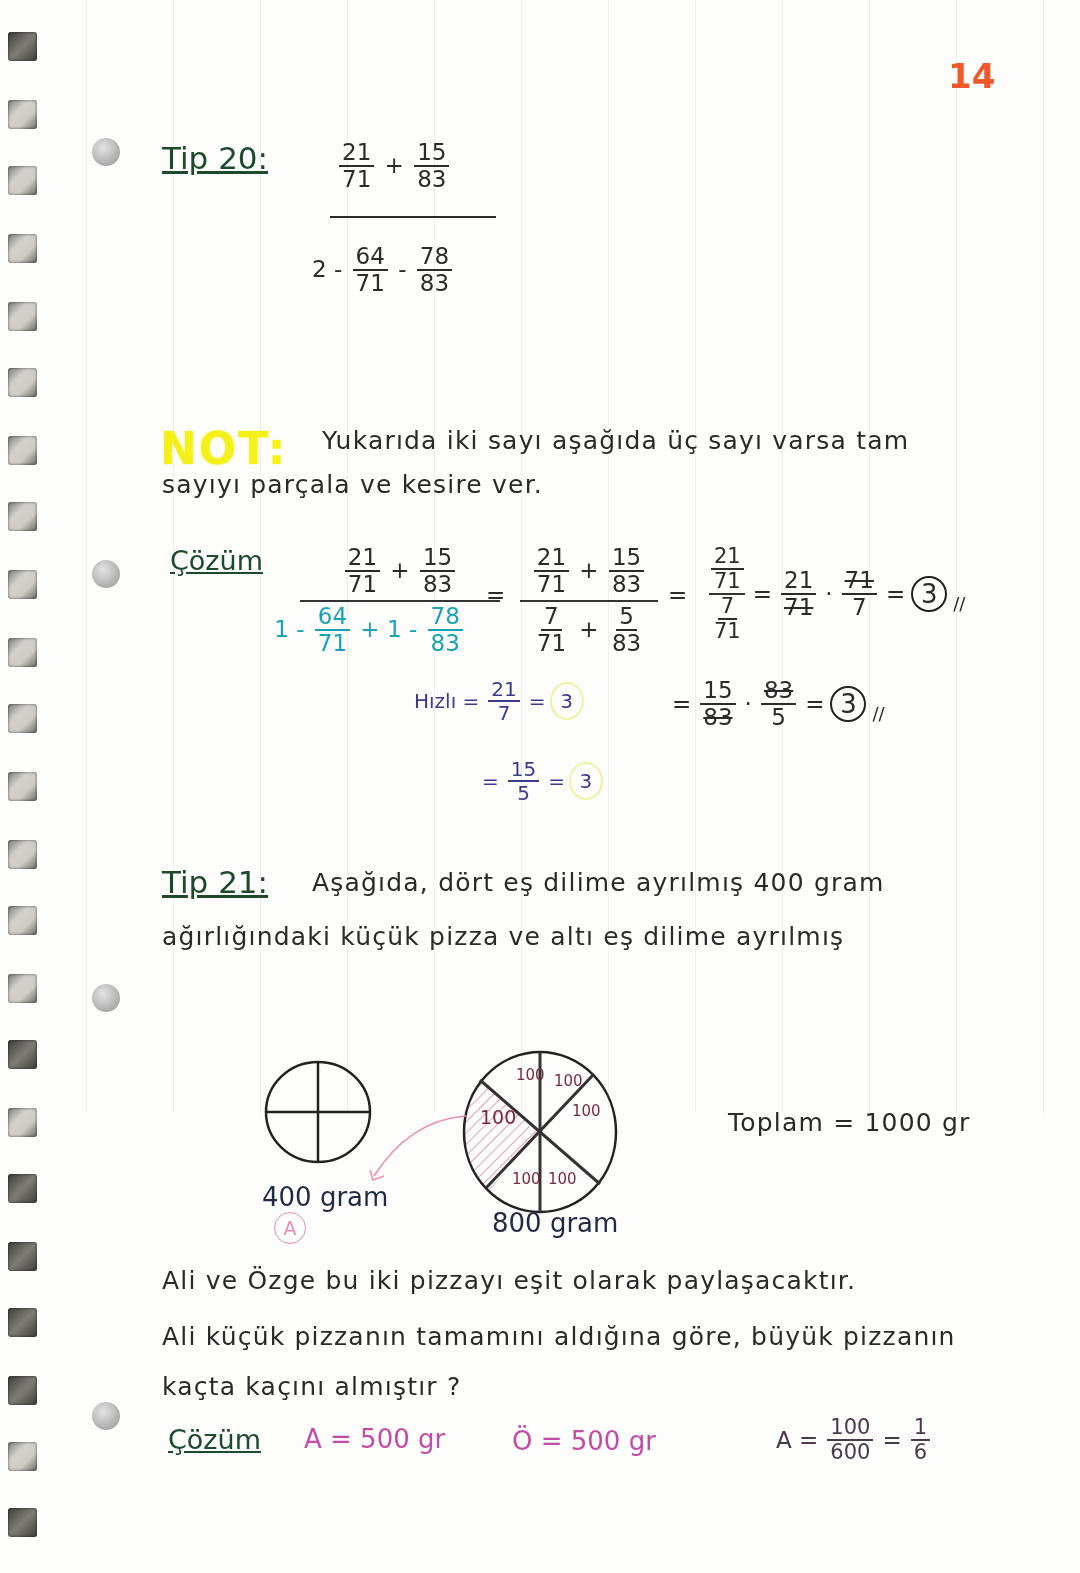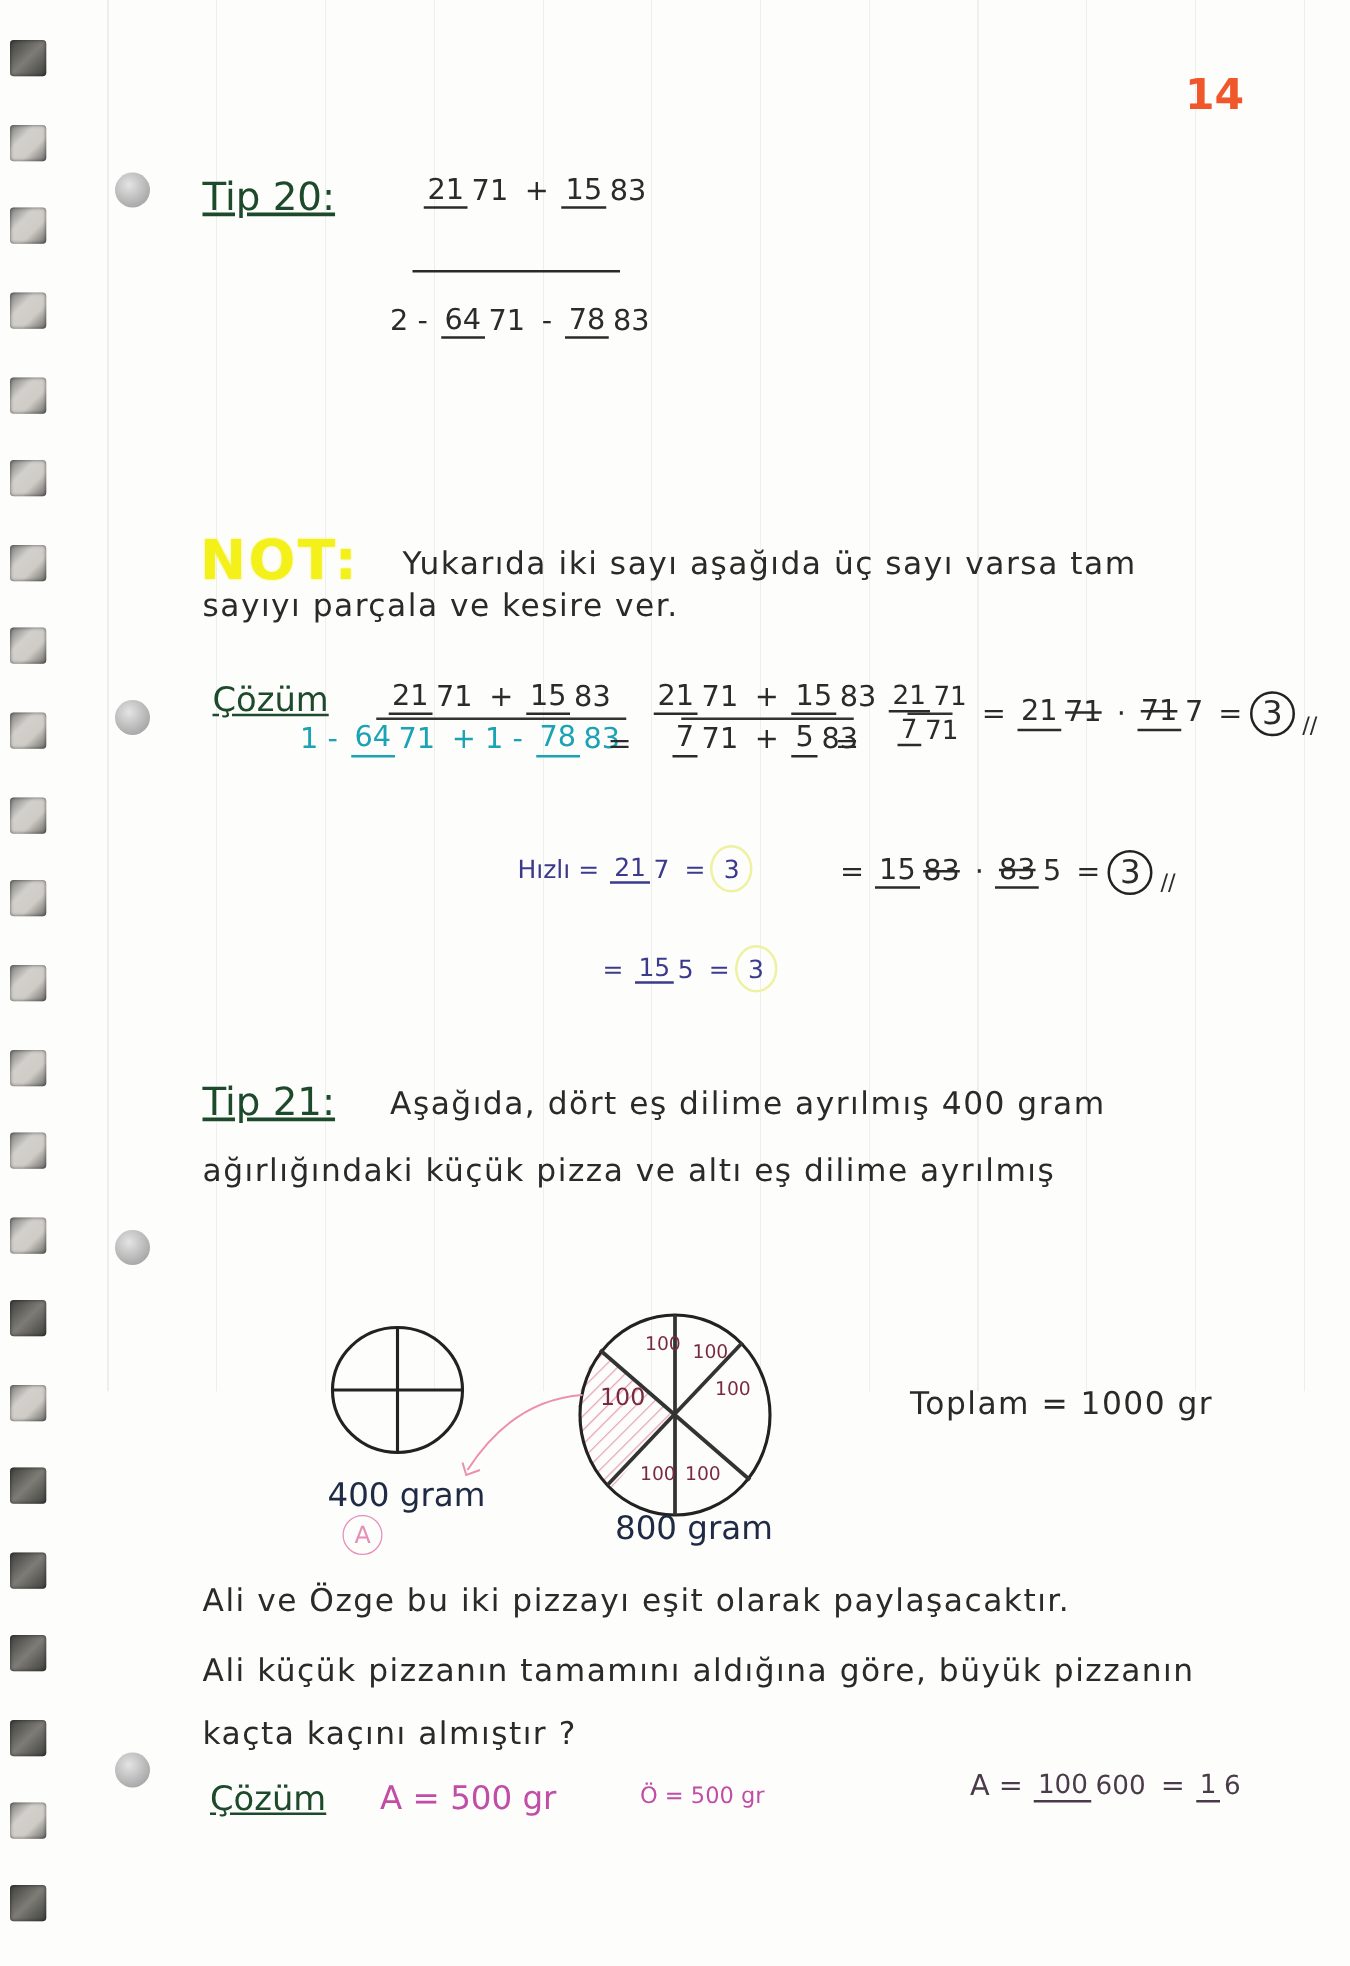--- a/index.html
+++ b/index.html
@@ -22,21 +22,21 @@
   }
 
   .hand { position: absolute; font-family: "DejaVu Sans", sans-serif; white-space: nowrap; }
   .txt { font-size: 25px; letter-spacing: 1.2px; color: #2a2a2a; }
 
   .page-number { left: 948px; top: 56px; font-size: 34px; font-weight: bold; color: #f0572a; }
 
   .heading { color: #1c4a2a; font-size: 31px; text-decoration: underline; }
 
   
-  .frac { display: inline-flex; flex-direction: row; align-items: center; vertical-align: middle; margin: 0 3px; text-align: right; }
+  .frac { display: inline-flex; flex-direction: column; align-items: center; vertical-align: middle; margin: 0 3px; text-align: right; }
   .frac .num { border-bottom: 2px solid currentColor; padding: 0 3px; line-height: 1.1; }
   .frac .den { padding: 0 3px; line-height: 1.1; }
 
   .math { font-size: 23px; color: #2b2b2b; }
   .teal { color: #1aa3b4; }
   .purple { color: #3b3a8c; }
   .magenta { color: #c24da6; }
 
   .not-label { left: 160px; top: 403px; font-size: 44px; font-weight: bold; color: #f3f01a;
     text-shadow: 0 0 2px #f6f24c; letter-spacing: 2px; margin-top: 20px; }
@@ -112,21 +112,21 @@
       </span>
     <span>-</span>
     <span class="frac">
         <span class="num">78</span>
         <span class="den">83</span>
       </span>
   </div>
 
 
   <div class="hand not-label">NOT:</div>
-  <div class="hand txt" style="left:322px;top:436px">Yukarıda iki sayı aşağıda üç sayı varsa tam</div>
+  <div class="hand txt" style="left:322px;top:426px">Yukarıda iki sayı aşağıda üç sayı varsa tam</div>
   <div class="hand txt" style="left:162px;top:470px">sayıyı parçala ve kesire ver.</div>
 
   <div class="hand heading" style="left:170px;top:545px;font-size:27px">Çözüm</div>
 
   <div class="hand math" style="left:300px;top:545px">
     <div style="display:flex;flex-direction:column;align-items:center">
       <div>
         <span class="frac">
             <span class="num">21</span>
             <span class="den">71</span>
@@ -288,21 +288,21 @@
   <div class="hand diagram-label" style="left:492px;top:1208px">800 gram</div>
 
   <div class="hand txt" style="left:728px;top:1108px">Toplam = 1000 gr</div>
 
   <div class="hand txt" style="left:162px;top:1266px">Ali ve Özge bu iki pizzayı eşit olarak paylaşacaktır.</div>
   <div class="hand txt" style="left:162px;top:1322px">Ali küçük pizzanın tamamını aldığına göre, büyük pizzanın</div>
   <div class="hand txt" style="left:162px;top:1372px">kaçta kaçını almıştır ?</div>
 
   <div class="hand heading" style="left:168px;top:1424px;font-size:27px">Çözüm</div>
   <div class="hand magenta" style="left:304px;top:1424px;font-size:26px">A = 500 gr</div>
-  <div class="hand magenta" style="left:512px;top:1426px;font-size:18px">Ö = 500 gr</div>
+  <div class="hand magenta" style="left:512px;top:1426px;font-size:26px">Ö = 500 gr</div>
 
   <div class="hand math" style="left:776px;top:1416px;display:flex;align-items:center;gap:6px;color:#4a3a4a">
     <span>A =</span>
     <span class="frac" style="font-size:21px">
         <span class="num">100</span>
         <span class="den">600</span>
       </span>
     <span>=</span>
     <span class="frac" style="font-size:21px">
         <span class="num">1</span>

